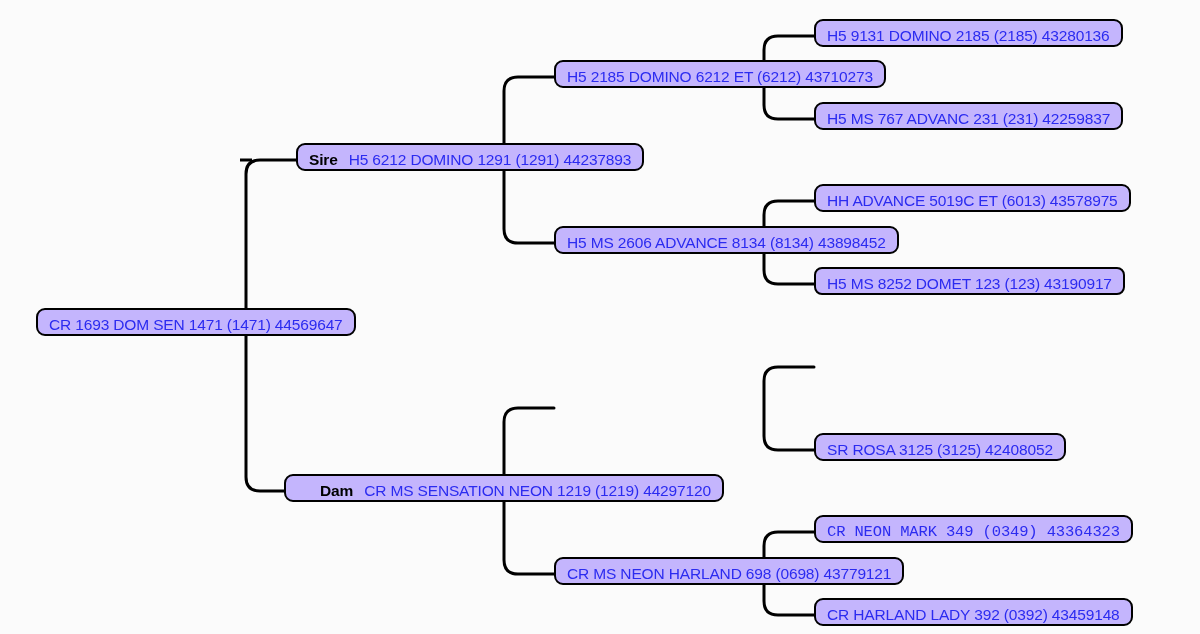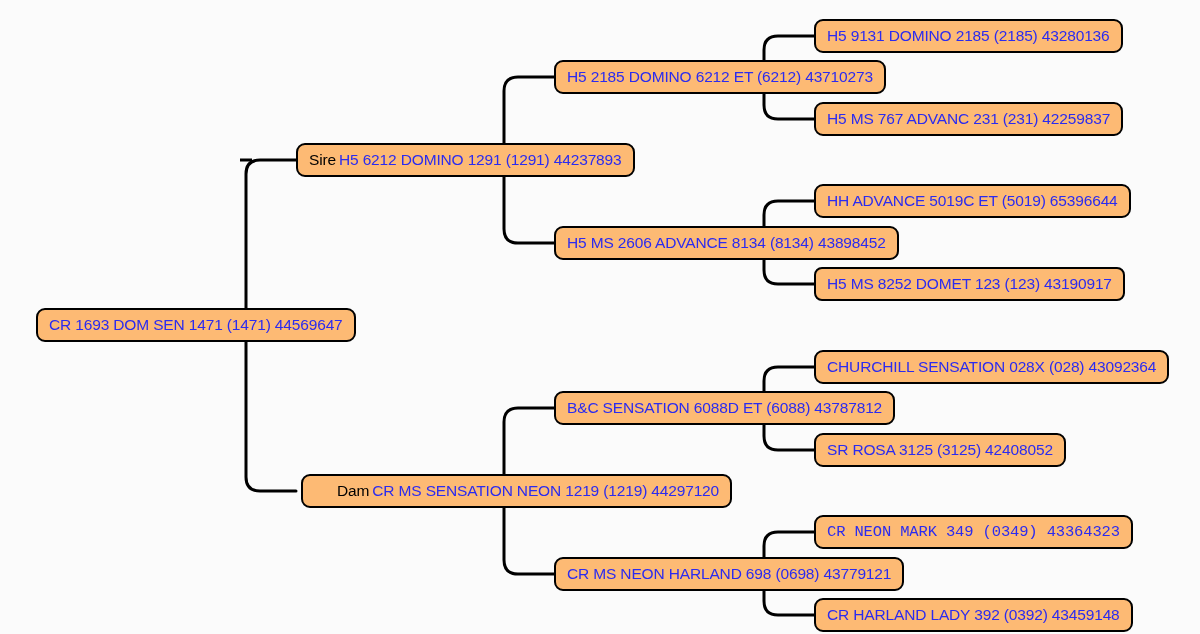--- a/index.html
+++ b/index.html
@@ -24,37 +24,37 @@
     position: absolute;
     left: 0;
     top: 0;
     width: 1200px;
     height: 634px;
     pointer-events: none;
   }
   .node {
     position: absolute;
     box-sizing: border-box;
-    background: #fdba74;
+    background: #c4b5fd;
     border: 2px solid #000000;
     border-radius: 9px;
-    height: 34px;
+    height: 28px;
     line-height: 30px;
     padding: 0 11px;
     white-space: nowrap;
     font-size: 15.5px;
     letter-spacing: -0.15px;
     color: #2b2bf0;
     z-index: 5;
     cursor: pointer;
   }
   .node .role {
     color: #000000;
-    font-weight: normal;
-    margin-right: 3px;
+    font-weight: bold;
+    margin-right: 11px;
   }
   .node .name {
     color: #2b2bf0;
   }
 </style>
 </head>
 <body>
 
 <div id="pedigree-canvas">
 
@@ -80,51 +80,45 @@
   </svg>
 
   <div class="node" style="left:36px; top:308px;">
     <span class="name">CR 1693 DOM SEN 1471 (1471) 44569647</span>
   </div>
 
   <div class="node" style="left:296px; top:143px;">
     <span class="role">Sire</span><span class="name">H5 6212 DOMINO 1291 (1291) 44237893</span>
   </div>
 
-  <div class="node" style="left:301px; top:474px;padding-left:34px;">
+  <div class="node" style="left:284px; top:474px;padding-left:34px;">
     <span class="role">Dam</span><span class="name">CR MS SENSATION NEON 1219 (1219) 44297120</span>
   </div>
 
   <div class="node" style="left:554px; top:60px;">
     <span class="name">H5 2185 DOMINO 6212 ET (6212) 43710273</span>
   </div>
   <div class="node" style="left:554px; top:226px;">
     <span class="name">H5 MS 2606 ADVANCE 8134 (8134) 43898452</span>
-  </div>
-  <div class="node" style="left:554px; top:391px;">
-    <span class="name">B&amp;C SENSATION 6088D ET (6088) 43787812</span>
   </div>
   <div class="node" style="left:554px; top:557px;">
     <span class="name">CR MS NEON HARLAND 698 (0698) 43779121</span>
   </div>
 
   <div class="node" style="left:814px; top:19px;">
     <span class="name">H5 9131 DOMINO 2185 (2185) 43280136</span>
   </div>
   <div class="node" style="left:814px; top:102px;">
     <span class="name">H5 MS 767 ADVANC 231 (231) 42259837</span>
   </div>
   <div class="node" style="left:814px; top:184px;">
-    <span class="name">HH ADVANCE 5019C ET (5019) 65396644</span>
+    <span class="name">HH ADVANCE 5019C ET (6013) 43578975</span>
   </div>
   <div class="node" style="left:814px; top:267px;border-radius:8px;">
     <span class="name">H5 MS 8252 DOMET 123 (123) 43190917</span>
-  </div>
-  <div class="node" style="left:814px; top:350px;">
-    <span class="name">CHURCHILL SENSATION 028X (028) 43092364</span>
   </div>
   <div class="node" style="left:814px; top:433px;">
     <span class="name">SR ROSA 3125 (3125) 42408052</span>
   </div>
   <div class="node" style="left:814px; top:515px;font-family:Liberation Mono, monospace;">
     <span class="name">CR NEON MARK 349 (0349) 43364323</span>
   </div>
   <div class="node" style="left:814px; top:598px;">
     <span class="name">CR HARLAND LADY 392 (0392) 43459148</span>
   </div>

